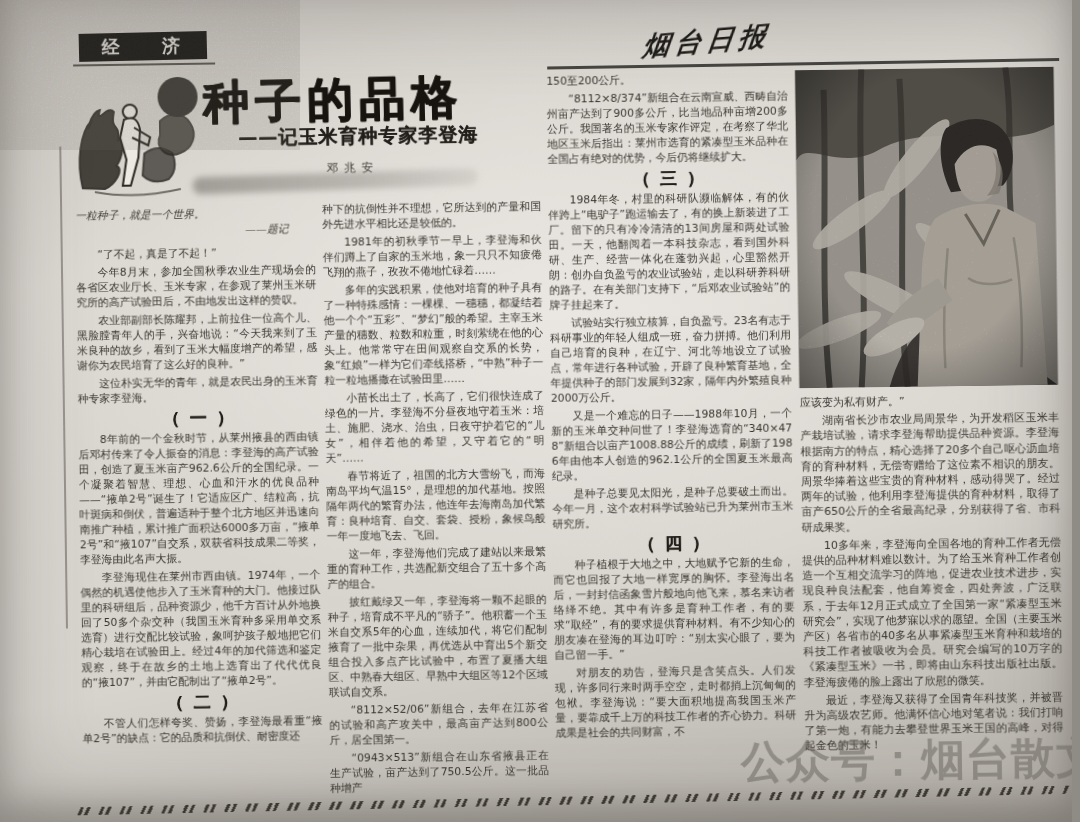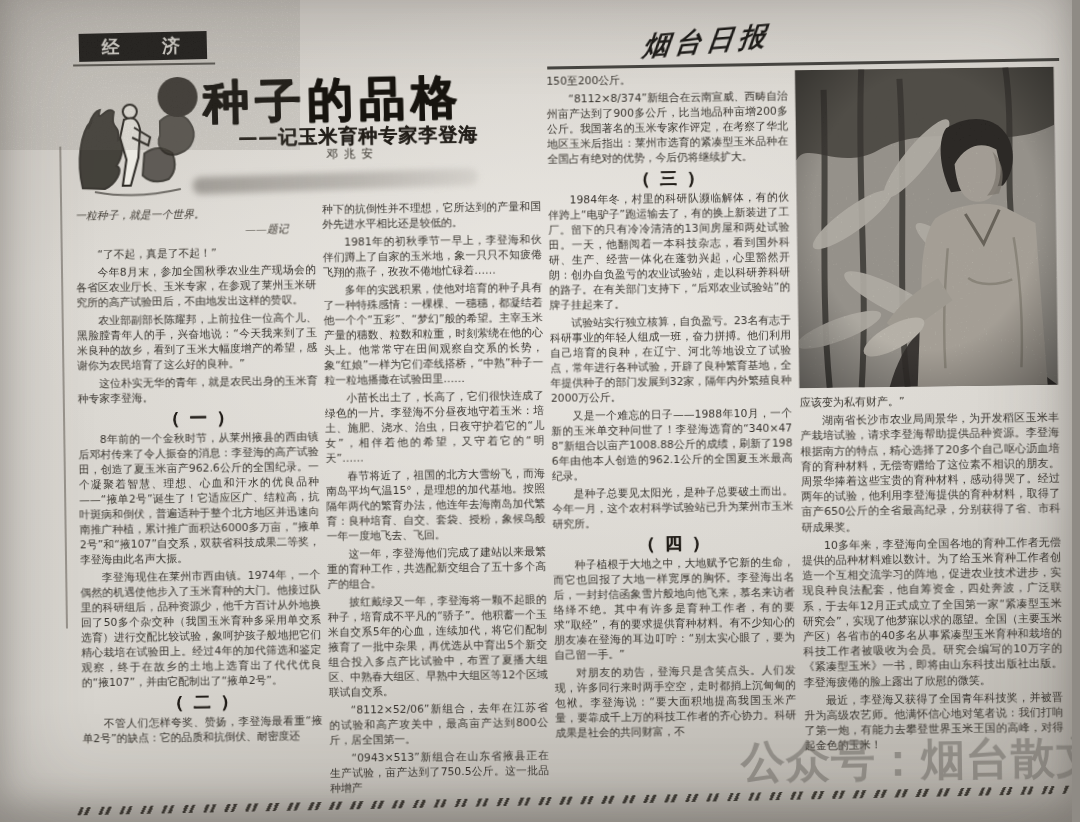--- a/index.html
+++ b/index.html
@@ -28,21 +28,21 @@
   
   .illustration{position:absolute;left:78px;top:86px;width:132px;height:115px;filter:blur(.3px);}
   .title-dot{position:absolute;left:162px;top:72px;width:40px;height:40px;border-radius:50%;
     background:#3e3a35;filter:blur(.7px);}
   .title{position:absolute;left:207px;top:66px;width:330px;margin:0;font-size:46px;font-weight:900;
     letter-spacing:6px;color:#17140f;white-space:nowrap;transform:rotate(-.5deg);
     text-shadow:1px 0 currentColor,0 1px currentColor,1px 1px currentColor;filter:blur(.35px);}
   .subtitle{position:absolute;left:242px;top:121px;margin:0;font-size:19px;font-weight:bold;
     letter-spacing:1px;color:#221e19;white-space:nowrap;
     text-shadow:.5px 0 currentColor;filter:blur(.35px);}
-  .author{position:absolute;left:330px;top:144px;font-size:11.5px;letter-spacing:6px;color:#3a362f;filter:blur(.4px);}
+  .author{position:absolute;left:330px;top:158px;font-size:11.5px;letter-spacing:6px;color:#3a362f;filter:blur(.4px);}
   .gray-band{position:absolute;left:196px;top:170px;width:285px;height:17px;border-radius:8px;
     background:linear-gradient(90deg,rgba(140,136,130,.75),rgba(160,156,150,.6) 60%,rgba(170,166,160,.25));
     filter:blur(3px);transform:rotate(-1.1deg);}
 
   
   .col{position:absolute;overflow:hidden;text-align:justify;text-justify:inter-ideograph;
     word-break:break-all;font-size:10.8px;line-height:15px;color:#38342e;filter:blur(.3px);}
   .col1{left:78px;top:202px;width:240px;height:598px;}
   .col2{left:325px;top:199px;width:219px;height:604px;}
   .col3{left:551px;top:74px;width:241px;height:728px;}

